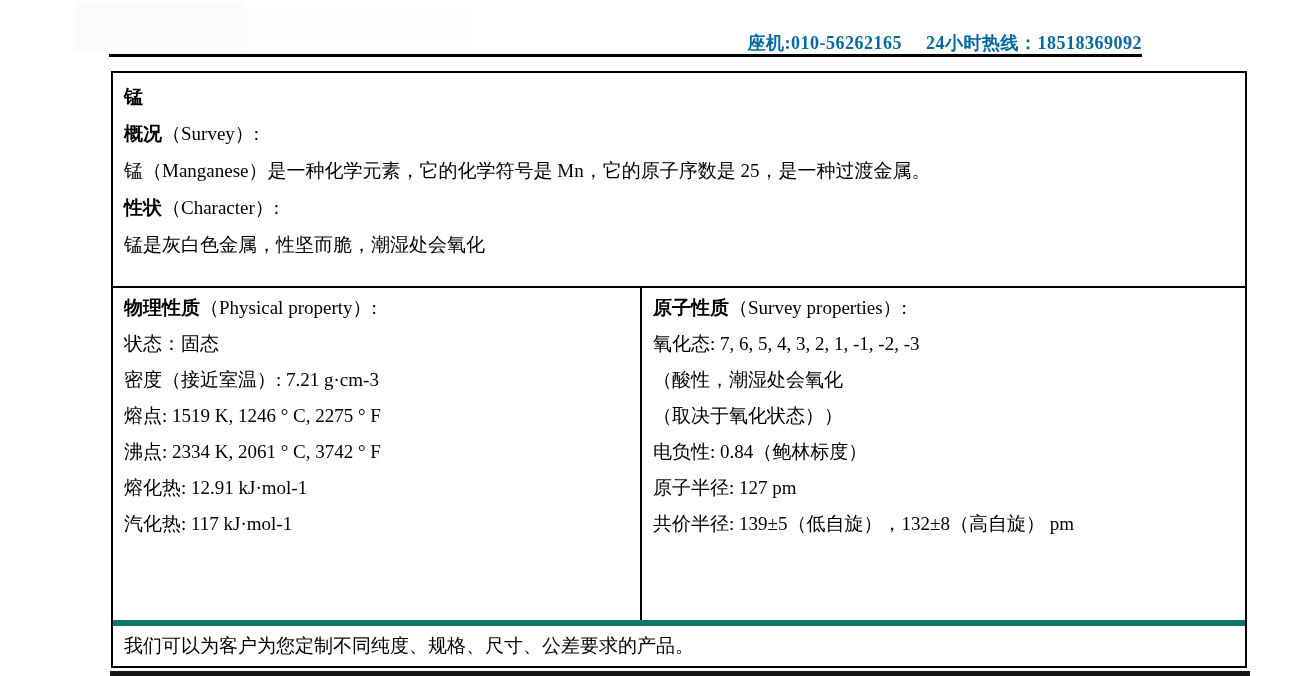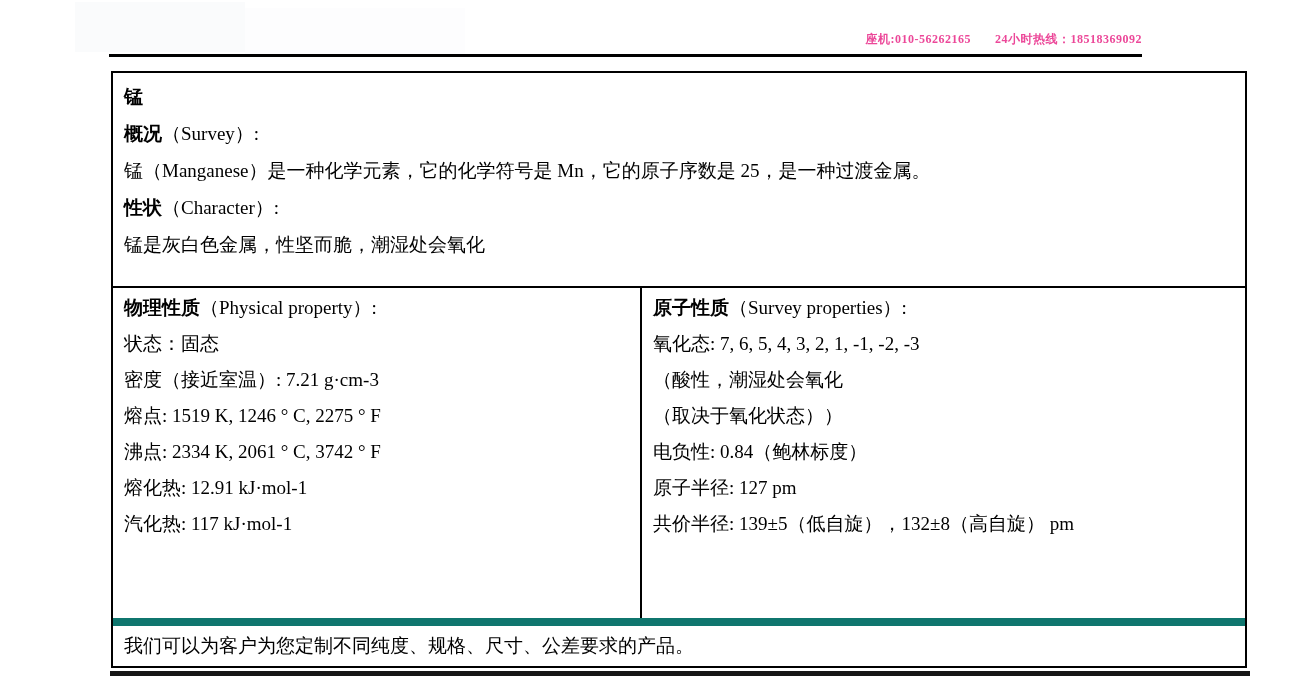--- a/index.html
+++ b/index.html
@@ -33,23 +33,23 @@
     height: 46px;
     background: #fdfdfe;
   }
   
   .header-contact {
     position: absolute;
     left: 109px;
     top: 31px;
     width: 1033px;
     text-align: right;
-    font-size: 12px;
+    font-size: 18px;
     font-weight: 700;
-    color: #ec4899;
+    color: #0369a1;
     letter-spacing: 0.5px;
     white-space: nowrap;
   }
   .header-contact .hotline {
     margin-left: 24px;
   }
   .header-rule {
     position: absolute;
     left: 109px;
     top: 54px;
@@ -76,21 +76,21 @@
     line-height: 37px;
     white-space: nowrap;
   }
   .bold {
     font-weight: 700;
   }
   .props-section {
     display: flex;
     height: 338px;
     box-sizing: border-box;
-    border-bottom: 8px solid #0f766e;
+    border-bottom: 6px solid #0f766e;
   }
   .props-col {
     box-sizing: border-box;
     padding: 2px 10px 0 11px;
     line-height: 36px;
     white-space: nowrap;
     overflow: hidden;
   }
   .props-col.left {
     width: 527px;

